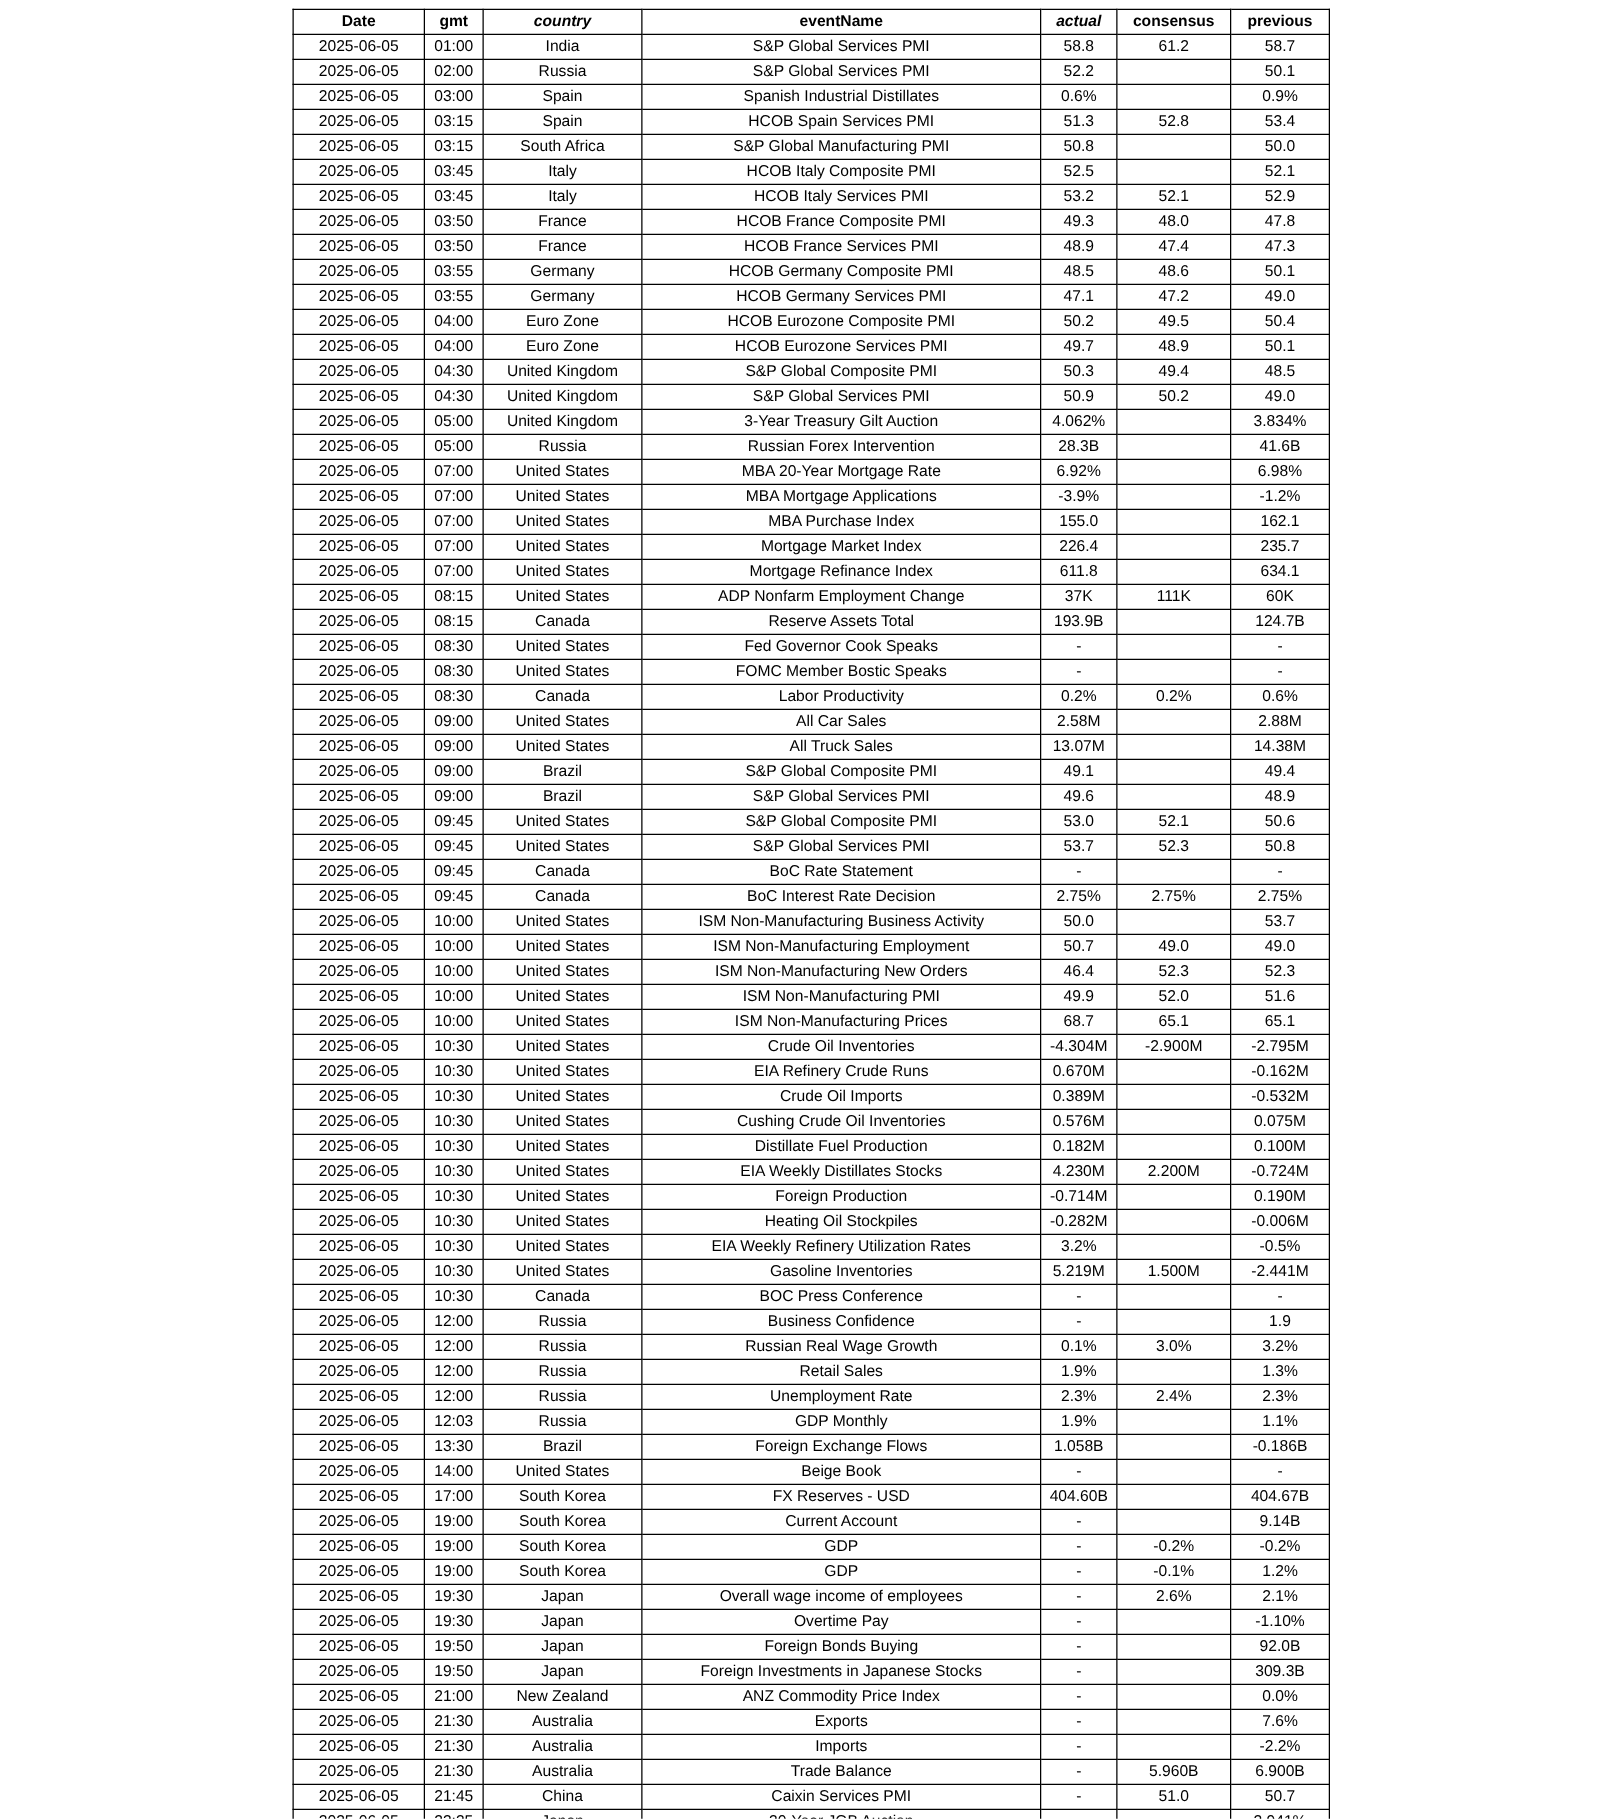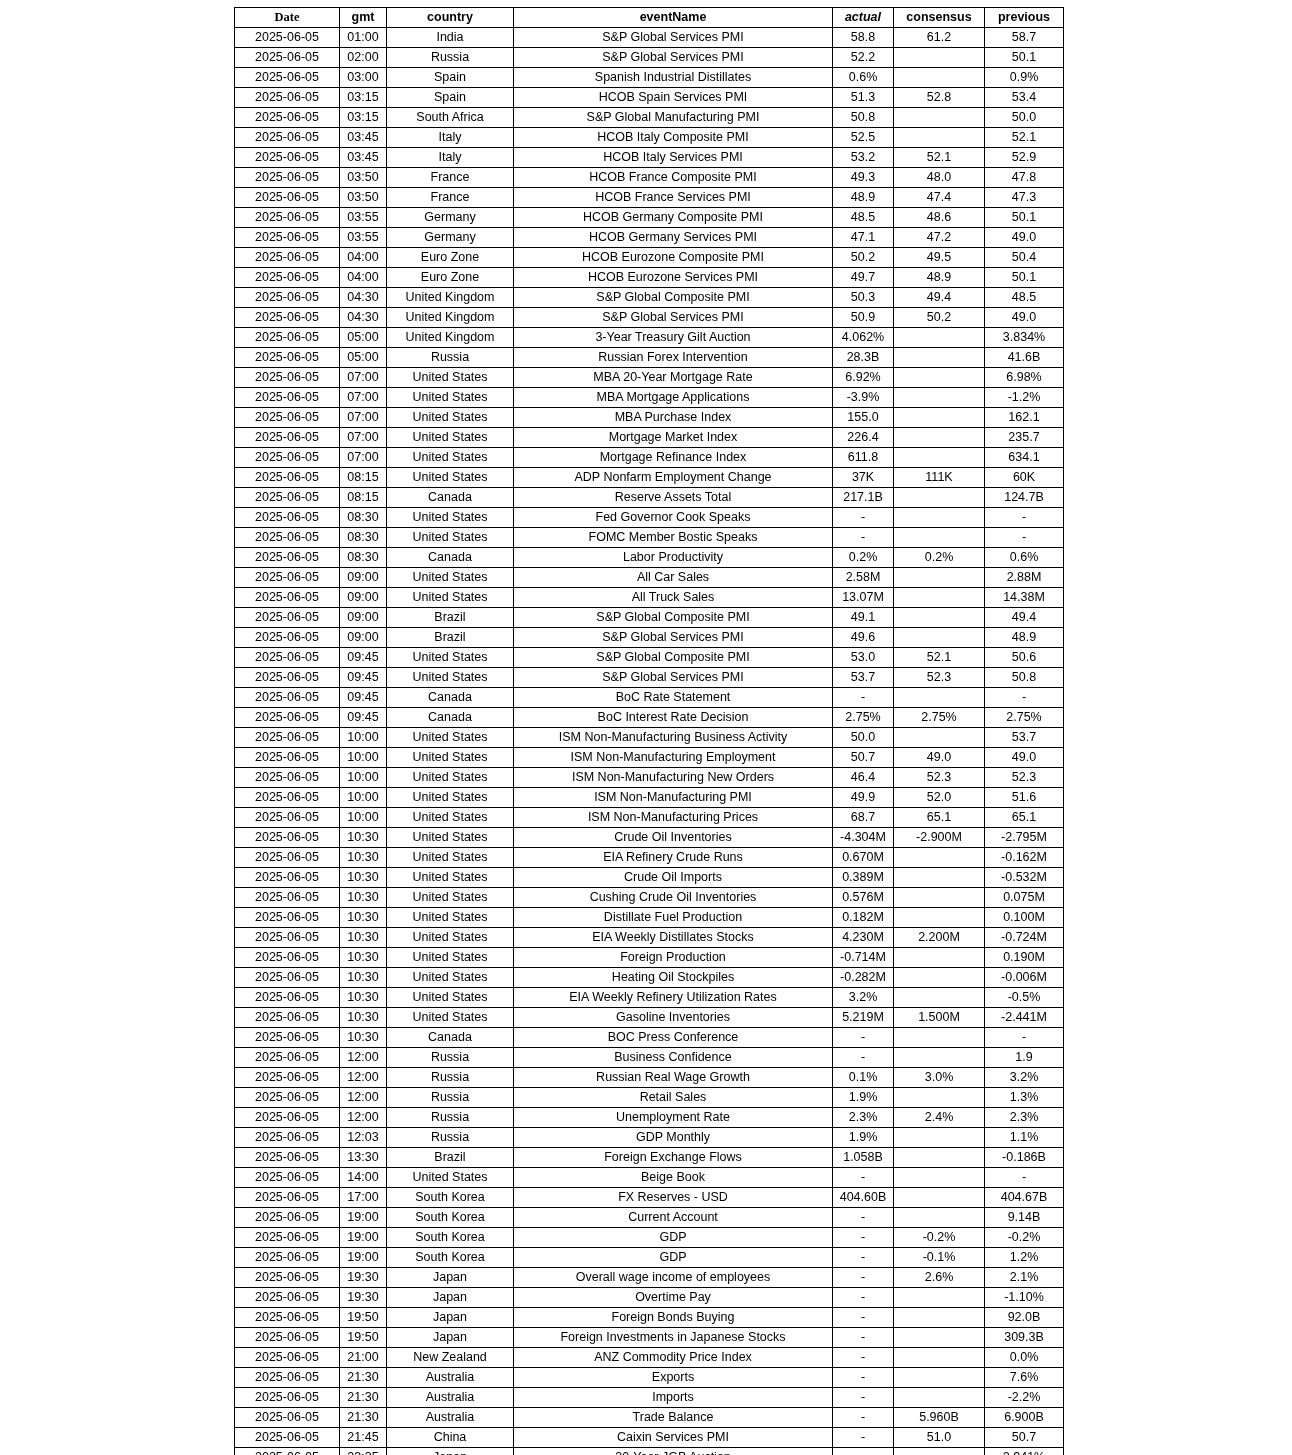--- a/index.html
+++ b/index.html
@@ -39,23 +39,23 @@
     background: #ffffff;
   }
   td.c-date   { width: 96px;  text-align: center; }
   td.c-gmt    { width: 38px;  text-align: center; }
   td.c-country{ width: 118px; text-align: center; }
   td.c-event  { width: 310px; text-align: center; }
   td.c-actual { width: 52px;  text-align: center; }
   td.c-cons   { width: 82px;  text-align: center; }
   td.c-prev   { width: 70px;  text-align: center; }
 
-  th.c-date   { width: 96px; font-family: Liberation Serif, serif; }
+  th.c-date   { width: 96px; }
   th.c-gmt    { width: 38px; }
-  th.c-country{ width: 118px; }
+  th.c-country{ width: 118px; font-style: italic; }
   th.c-event  { width: 310px; }
   th.c-actual { width: 52px; font-style: italic; }
   th.c-cons   { width: 82px; margin-top: 27px; }
   th.c-prev   { width: 70px; margin-left: 48px; }
 </style>
 </head>
 <body>
 
 <div id="page">
   <div class="table-wrap">
@@ -277,21 +277,21 @@
             <td class="c-event">ADP Nonfarm Employment Change</td>
             <td class="c-actual">37K</td>
             <td class="c-cons">111K</td>
             <td class="c-prev">60K</td>
           </tr>
           <tr>
             <td class="c-date">2025-06-05</td>
             <td class="c-gmt">08:15</td>
             <td class="c-country">Canada</td>
             <td class="c-event">Reserve Assets Total</td>
-            <td class="c-actual">217.1B</td>
+            <td class="c-actual">193.9B</td>
             <td class="c-cons"></td>
             <td class="c-prev">124.7B</td>
           </tr>
           <tr>
             <td class="c-date">2025-06-05</td>
             <td class="c-gmt">08:30</td>
             <td class="c-country">United States</td>
             <td class="c-event">Fed Governor Cook Speaks</td>
             <td class="c-actual">-</td>
             <td class="c-cons"></td>

